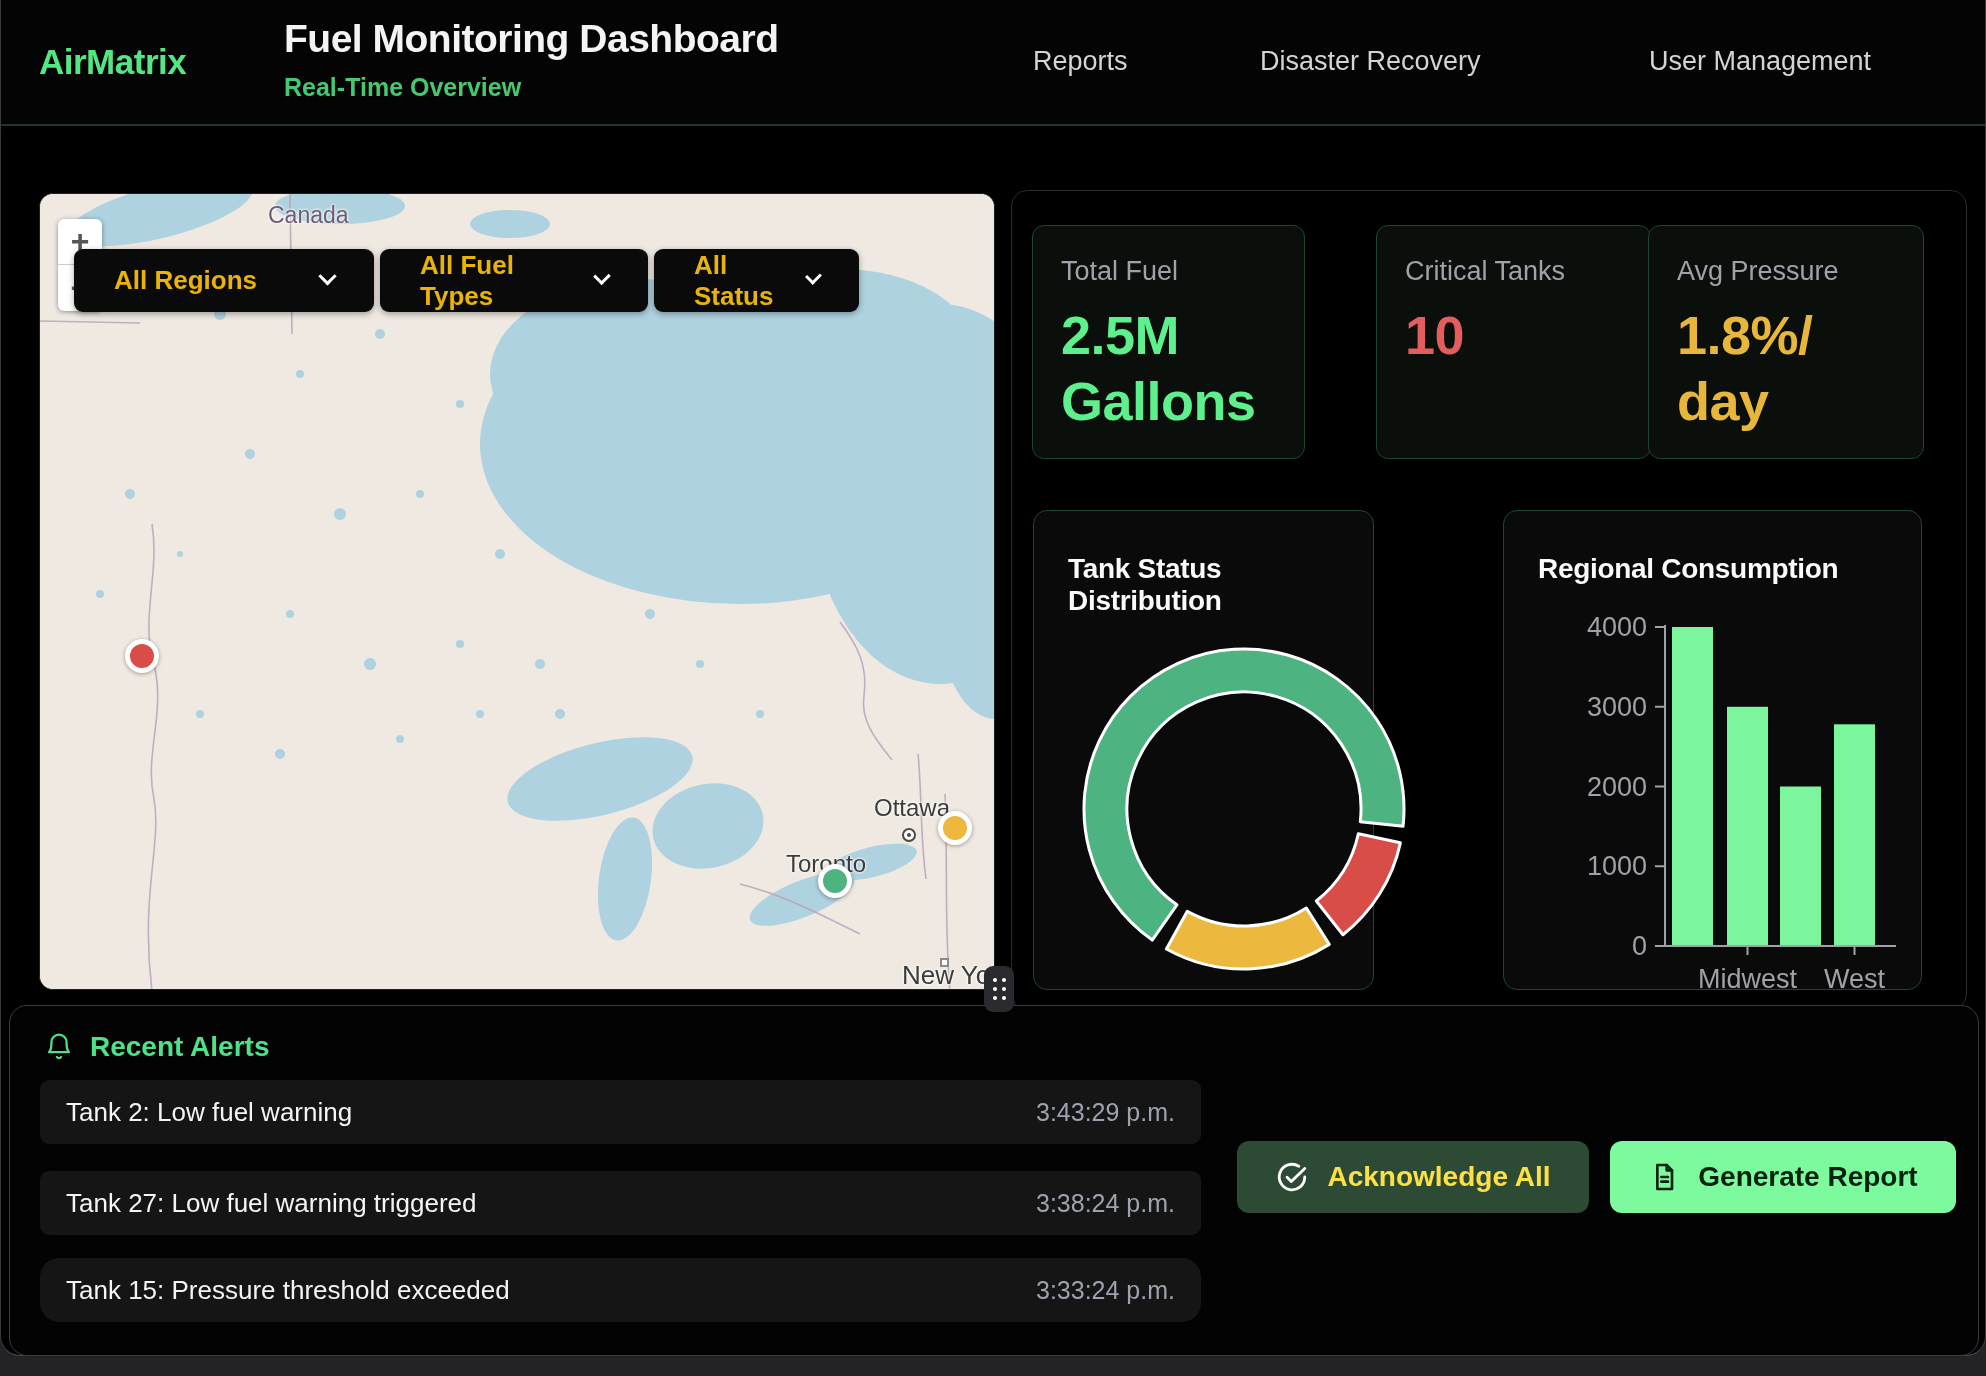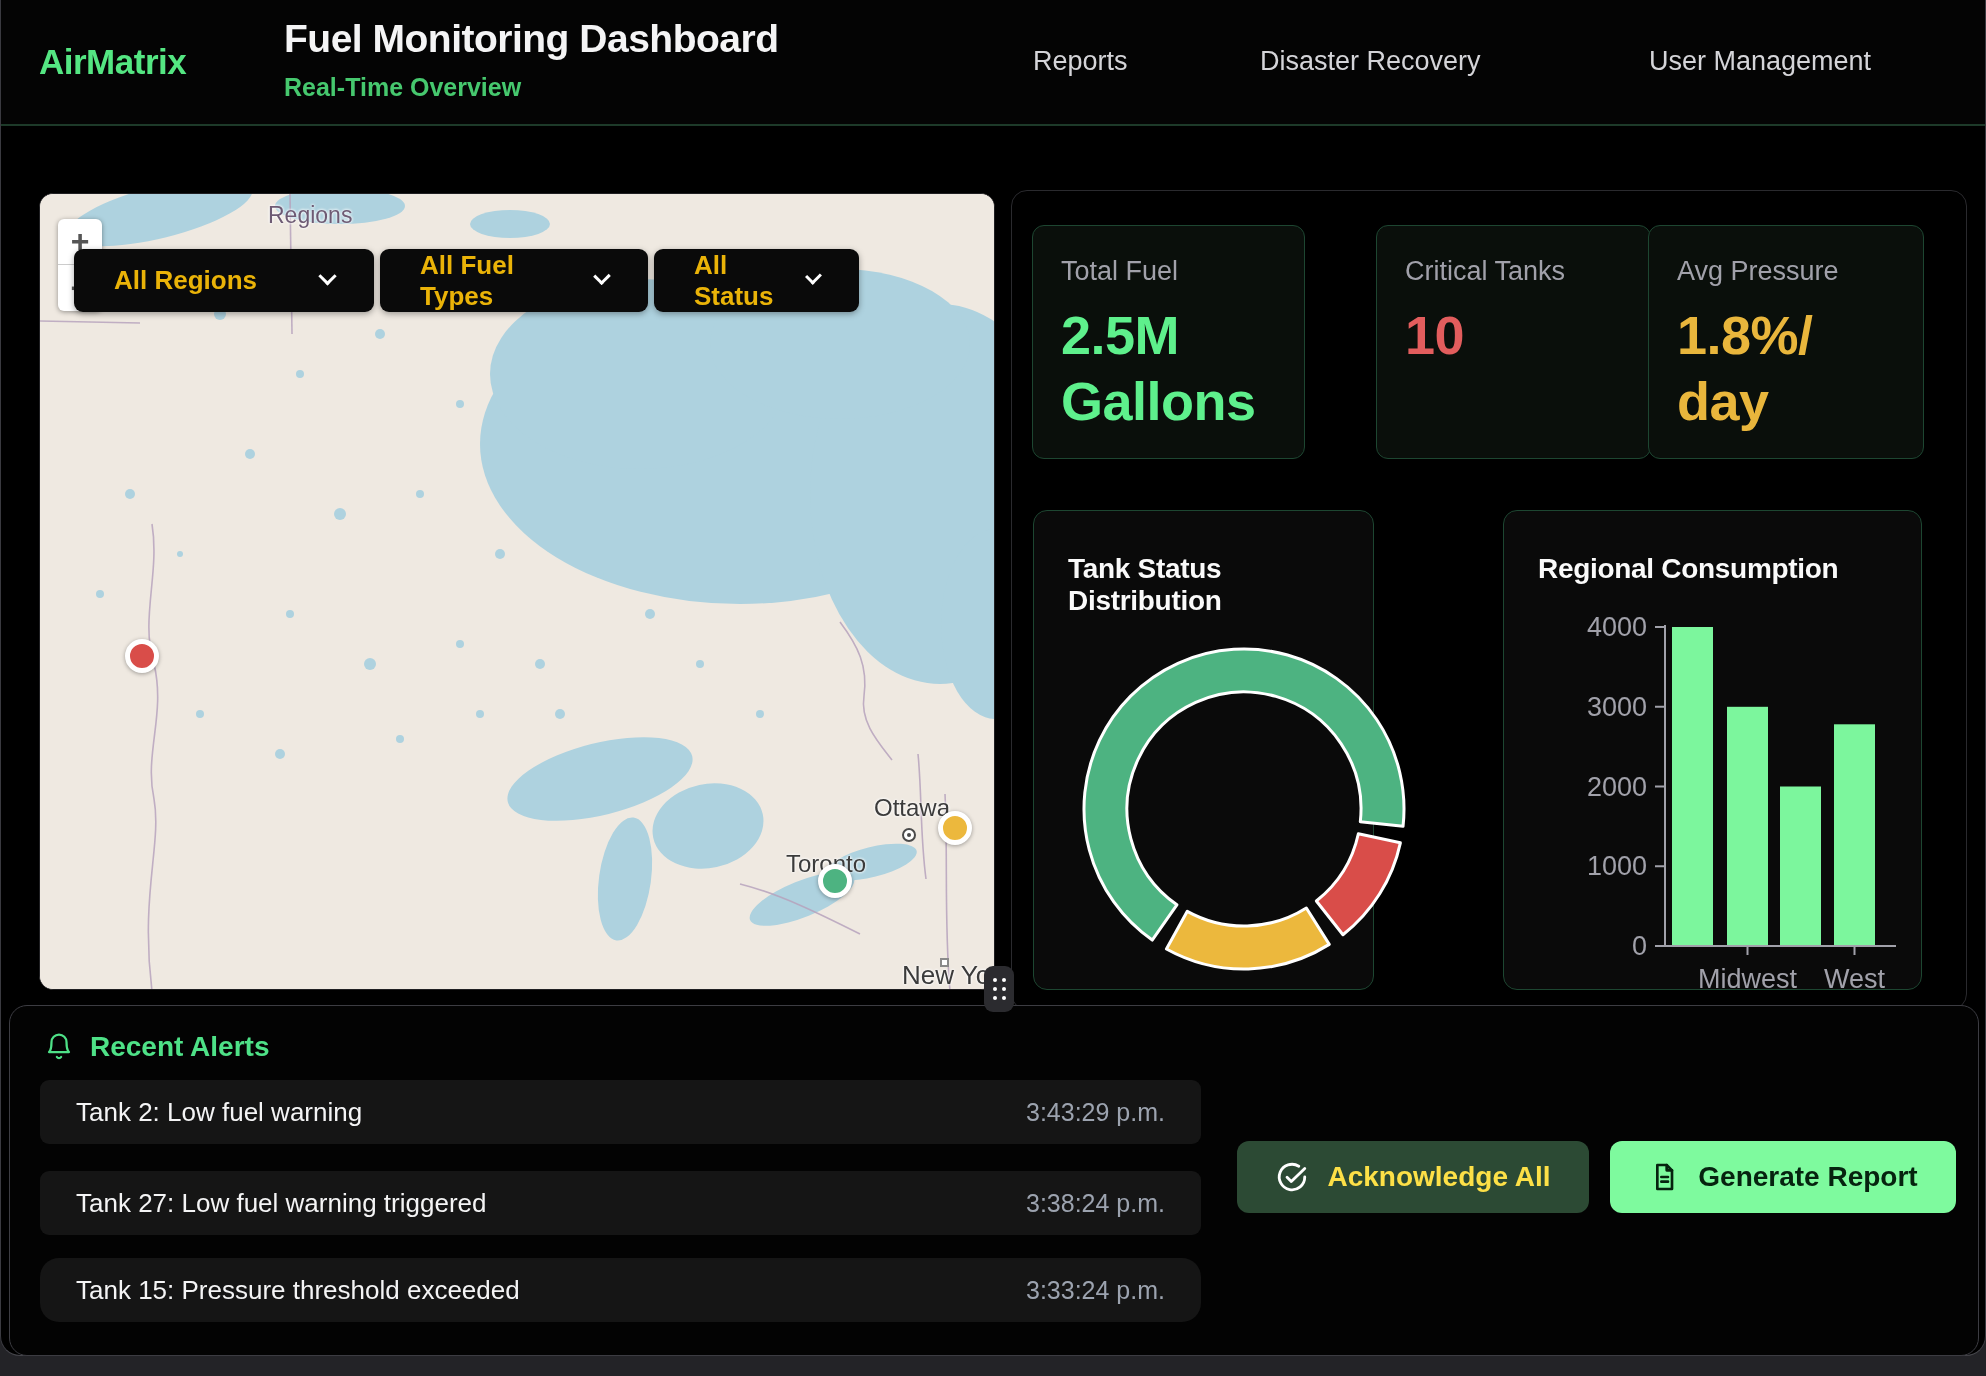--- a/index.html
+++ b/index.html
@@ -71,21 +71,21 @@
   .chart-title { position:absolute; left:34px; top:42px; font-size:28px; font-weight:bold; color:#fafafa; letter-spacing:-0.3px; }
   #donut-svg { position:absolute; left:40px; top:128px; }
   #bar-svg { position:absolute; left:0; top:0; }
 
   
   .alerts-panel { position:absolute; left:8px; top:1005px; width:1970px; height:351px; background:#030303;
                   border:1px solid #3c3c42; border-radius:18px; }
   .alerts-head { position:absolute; left:34px; top:25px; display:flex; align-items:center; gap:16px; }
   .alerts-title { font-size:28px; font-weight:bold; color:#4ee187; }
   .alert-row { position:absolute; left:30px; width:1161px; height:64px; background:#151515; border-radius:9px;
-               display:flex; align-items:center; justify-content:space-between; padding:0 36px; cursor:pointer; }
+               display:flex; align-items:center; justify-content:space-between; padding:0 26px; cursor:pointer; }
   .row-1 { top:74px; } .row-2 { top:165px; } .row-3 { top:252px;border-radius:19px; }
   .alert-text { font-size:26px; color:#f4f4f5; }
   .alert-time { font-size:25px; color:#9ca3af; }
   .btn { position:absolute; top:135px; height:72px; border-radius:12px; display:flex; align-items:center;
          justify-content:center; gap:18px; font-size:28px; font-weight:bold; cursor:pointer; border:none; }
   .btn-ack { left:1227px; width:352px; background:#2c4a34; color:#fde047;justify-content:center; }
   .btn-gen { left:1600px; width:346px; background:#7efa9e; color:#06230f; }
 </style>
 </head>
 <body>
@@ -152,21 +152,21 @@
           <path d="M250,0 L252,140"></path>
           <path d="M0,127 L100,129"></path>
           <path d="M112,330 C120,380 100,425 114,470 C126,520 104,560 114,605 C122,650 100,700 112,797"></path>
           <path d="M800,428 C818,452 828,472 824,502 C820,528 838,548 852,566"></path>
           <path d="M878,560 C882,600 880,640 886,685"></path>
           <path d="M905,600 C908,660 904,730 910,797"></path>
           <path d="M700,690 C740,700 780,720 820,740"></path>
         </g>
       </svg>
 
-      <div class="map-label lbl-canada">Regions</div>
+      <div class="map-label lbl-canada">Canada</div>
       <div class="map-label lbl-ottawa">Ottawa</div>
       <div class="map-label lbl-toronto">Toronto</div>
       <div class="map-label lbl-newyork">New York</div>
       <div class="city-dot"></div>
       <div class="ny-square"></div>
 
       <div class="marker marker-critical"></div>
       <div class="marker marker-warning"></div>
       <div class="marker marker-normal"></div>
 

